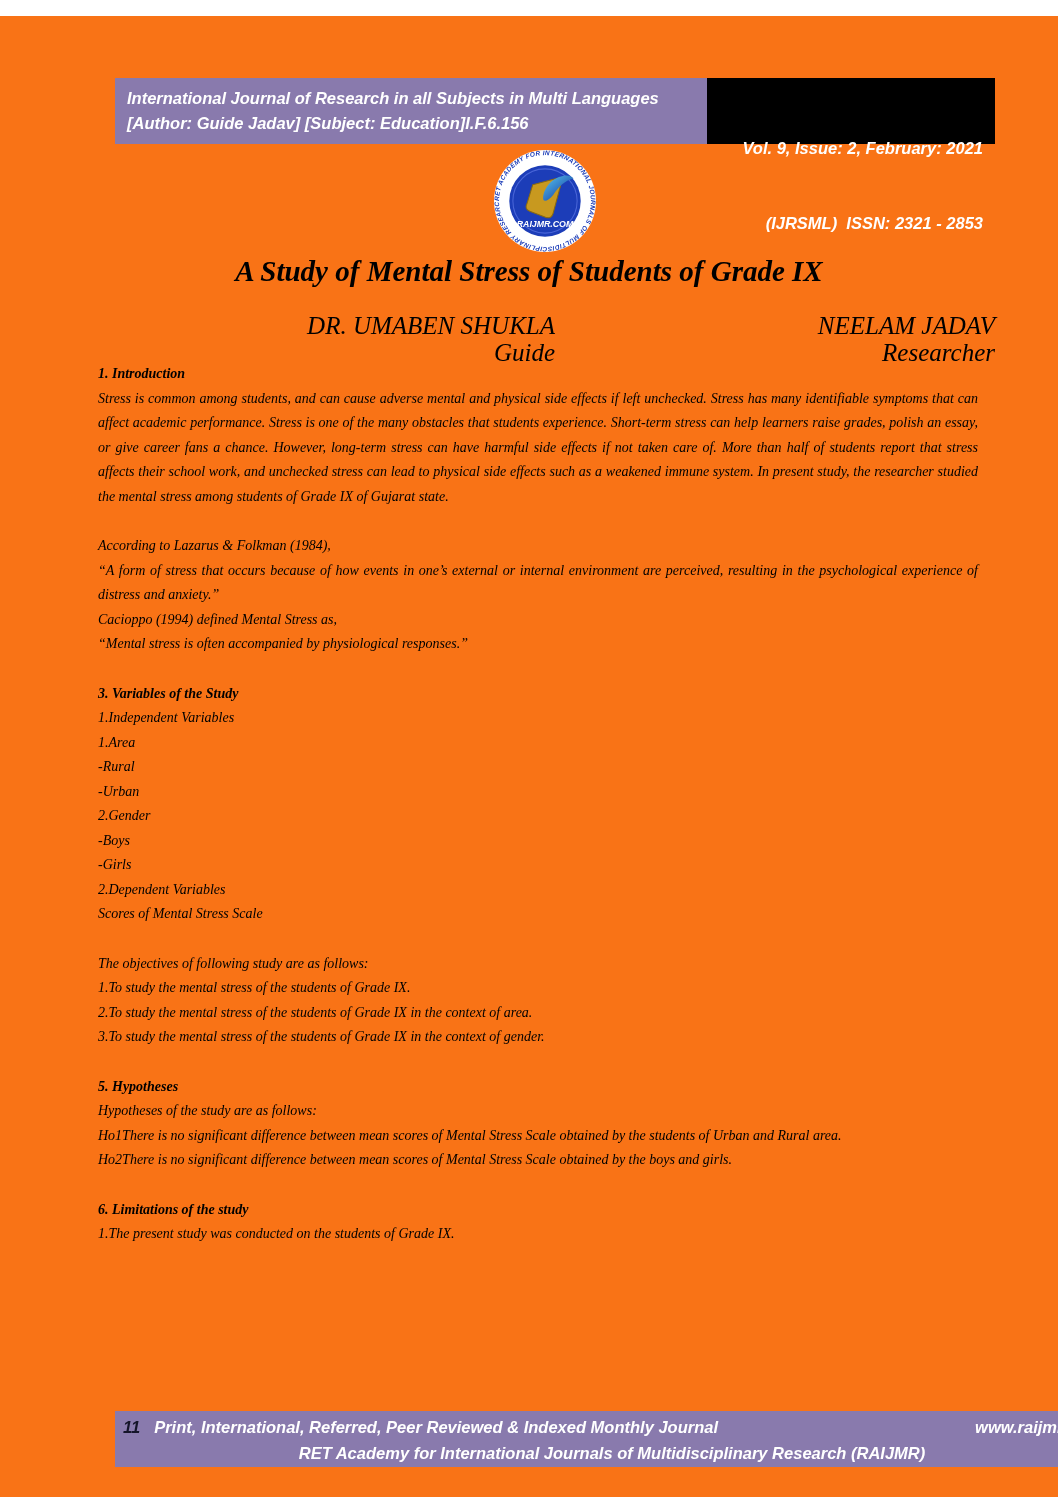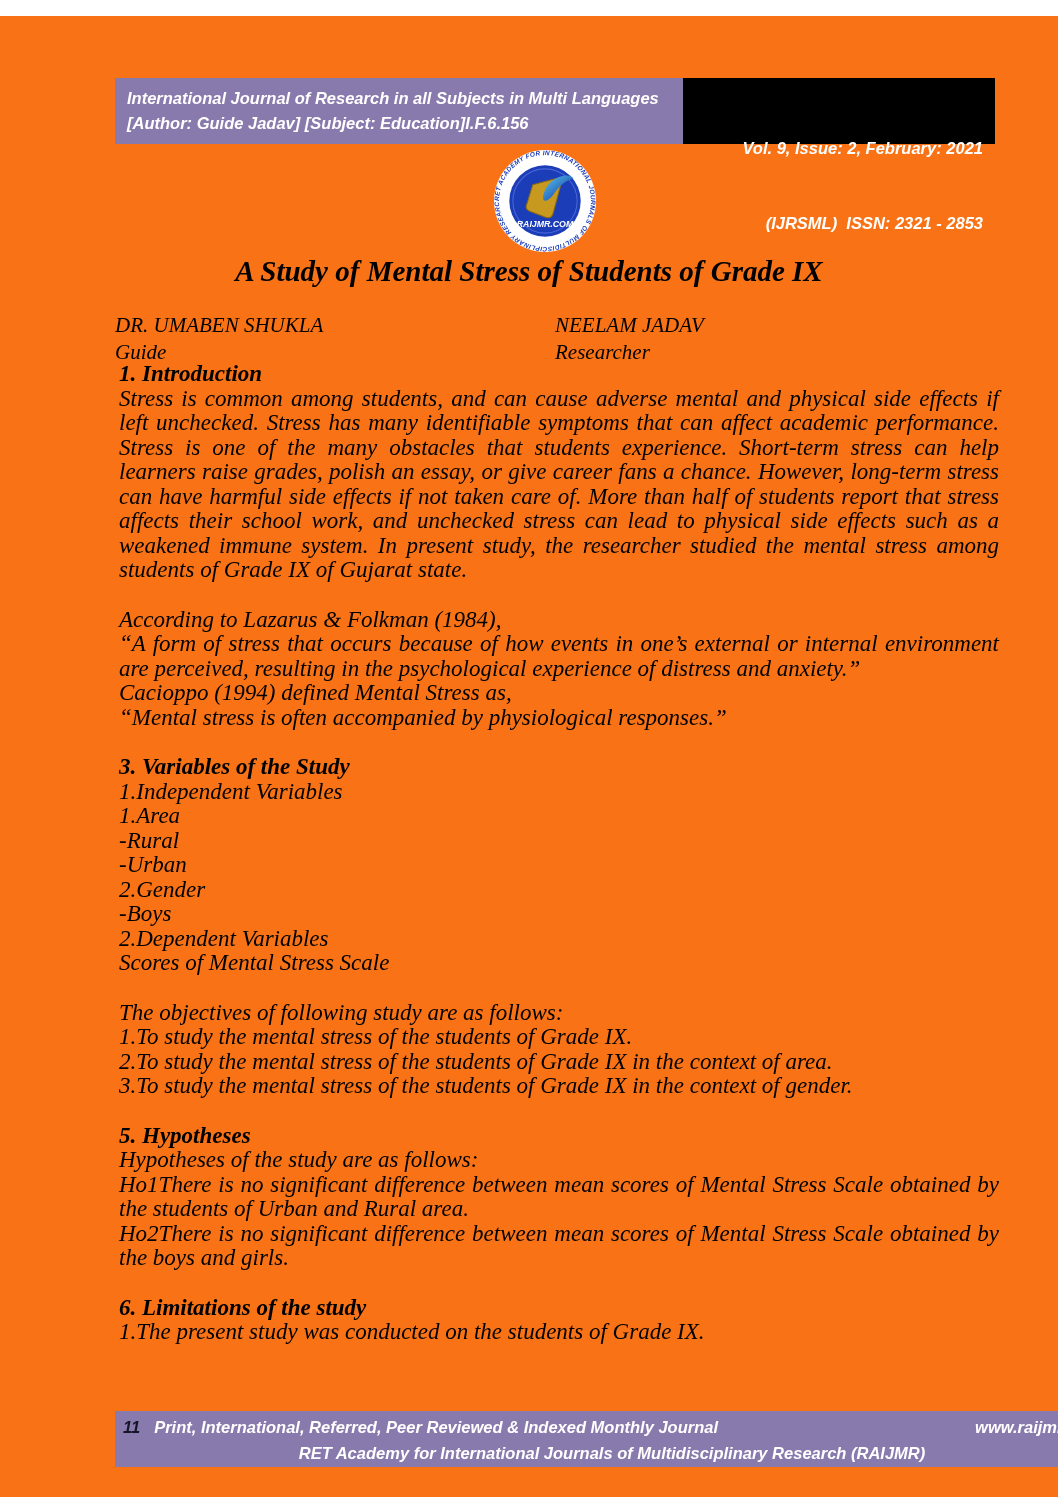--- a/index.html
+++ b/index.html
@@ -13,37 +13,37 @@
   
   .header {
     position:absolute; top:62px; left:115px; width:880px; height:66px;
     display:flex; font-family:"Liberation Sans", sans-serif; font-weight:bold; color:#fff;
   }
   .header-left {
     flex:1 1 auto; background:#897aad; padding:8px 8px 0 12px;
     font-size:16.5px; line-height:25px;
   }
   .header-right {
-    width:312px; background:#000000; padding:8px 12px 0 0;
+    width:288px; background:#000000; padding:8px 12px 0 0;
     font-size:16.5px; line-height:25px; text-align:right; white-space:pre-wrap;
   }
   
   .logo-wrap { position:absolute; top:134px; left:494px; width:102px; height:102px; }
   .logo-wrap svg { display:block; width:102px; height:102px; }
   
   .title {
     position:absolute; top:238px; left:89px; width:880px; margin:0;
     font-size:29px; font-weight:bold; text-align:center; line-height:34px;
   }
   .authors { position:absolute; top:296px; left:115px; width:880px; display:flex; }
-  .author { width:50%; text-align:left; font-size:21px; line-height:27px; }
+  .author { width:50%; text-align:right; font-size:25px; line-height:27px; }
   
   .content {
-    position:absolute; top:346px; left:119px; width:880px;
-    font-size:23px; line-height:24.5px;
+    position:absolute; top:346px; left:98px; width:880px;
+    font-size:14px; line-height:24.5px;
   }
   .section { margin-top:25px; }
   .section:first-child { margin-top:0; }
   .sec-heading { font-weight:bold; }
   .para { margin:0; text-align:justify; }
   .line { }
   
   .footer {
     position:absolute; top:1395px; left:115px; width:996px; height:56px;
     background:#897aad; color:#ffffff;
@@ -121,20 +121,21 @@
     </div>
 
     <div class="section">
       <div class="sec-heading">3. Variables of the Study</div>
       <div class="line">1.Independent Variables</div>
       <div class="line">1.Area</div>
       <div class="line">-Rural</div>
       <div class="line">-Urban</div>
       <div class="line">2.Gender</div>
       <div class="line">-Boys</div>
+      <div class="line">-Girls</div>
       <div class="line">2.Dependent Variables</div>
       <div class="line">Scores of Mental Stress Scale</div>
     </div>
 
     <div class="section">
       <div class="line">The objectives of following study are as follows:</div>
       <div class="line">1.To study the mental stress of the students of Grade IX.</div>
       <div class="line">2.To study the mental stress of the students of Grade IX in the context of area.</div>
       <div class="line">3.To study the mental stress of the students of Grade IX in the context of gender.</div>
     </div>

